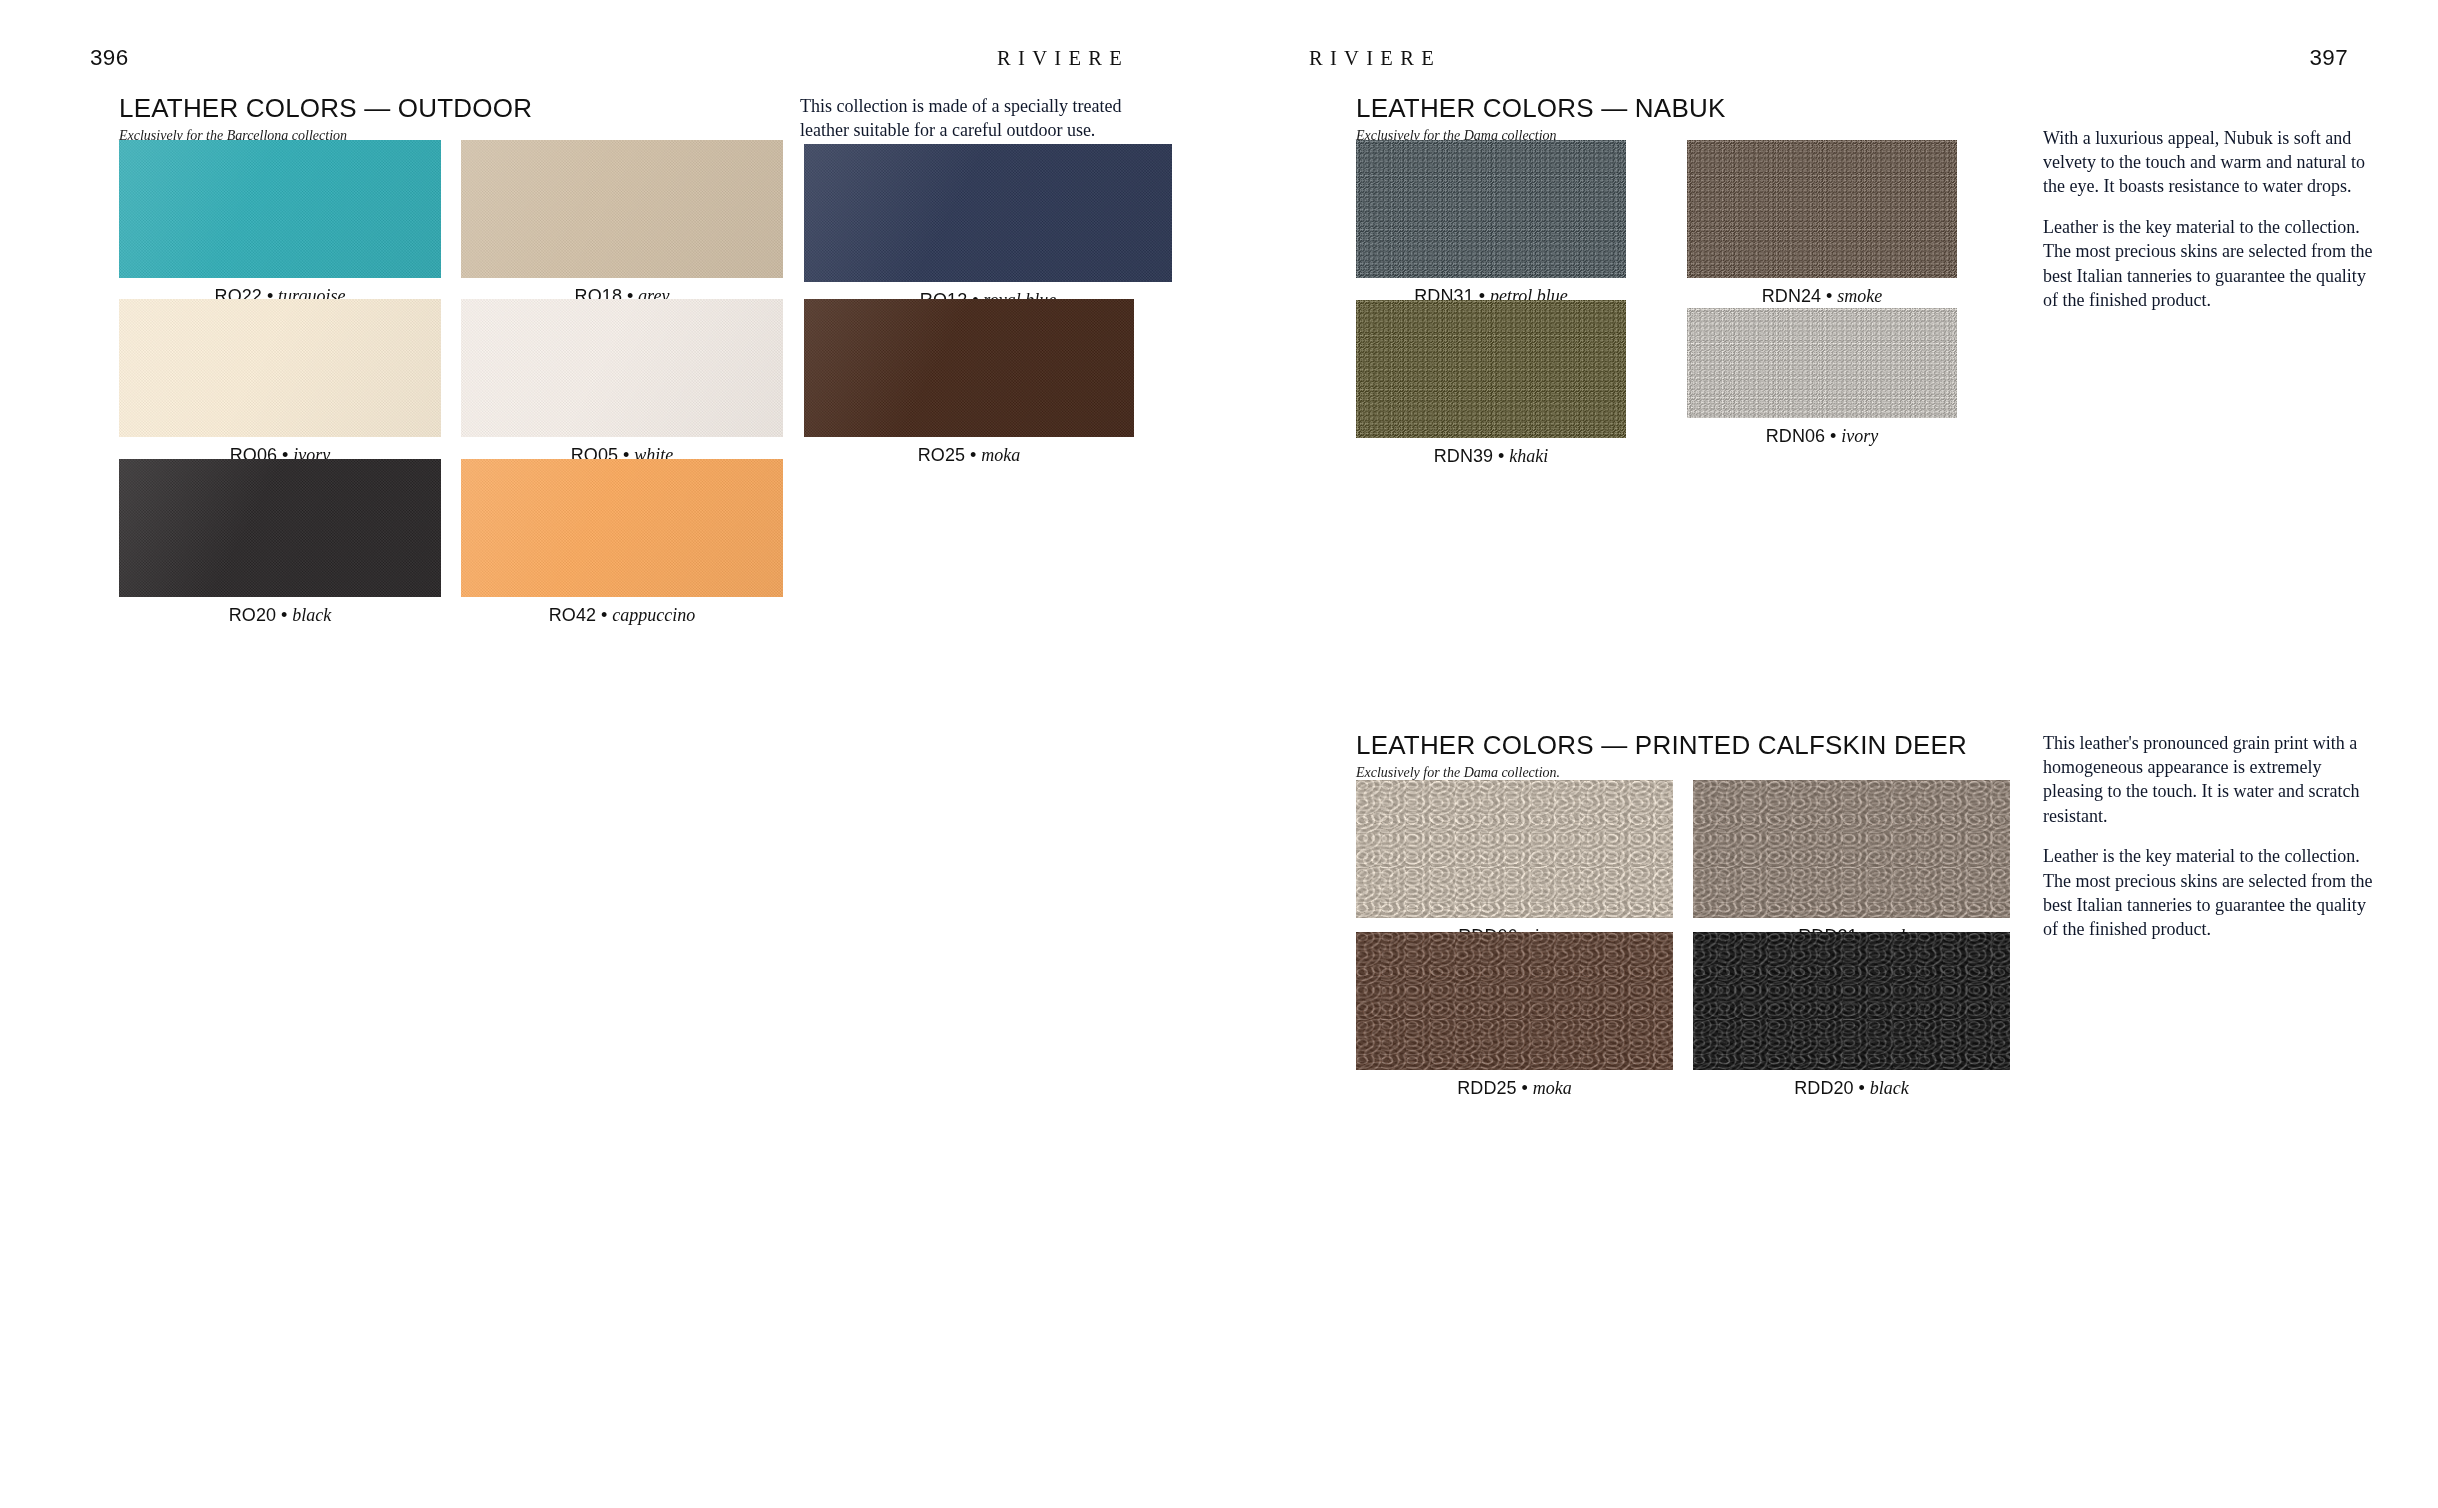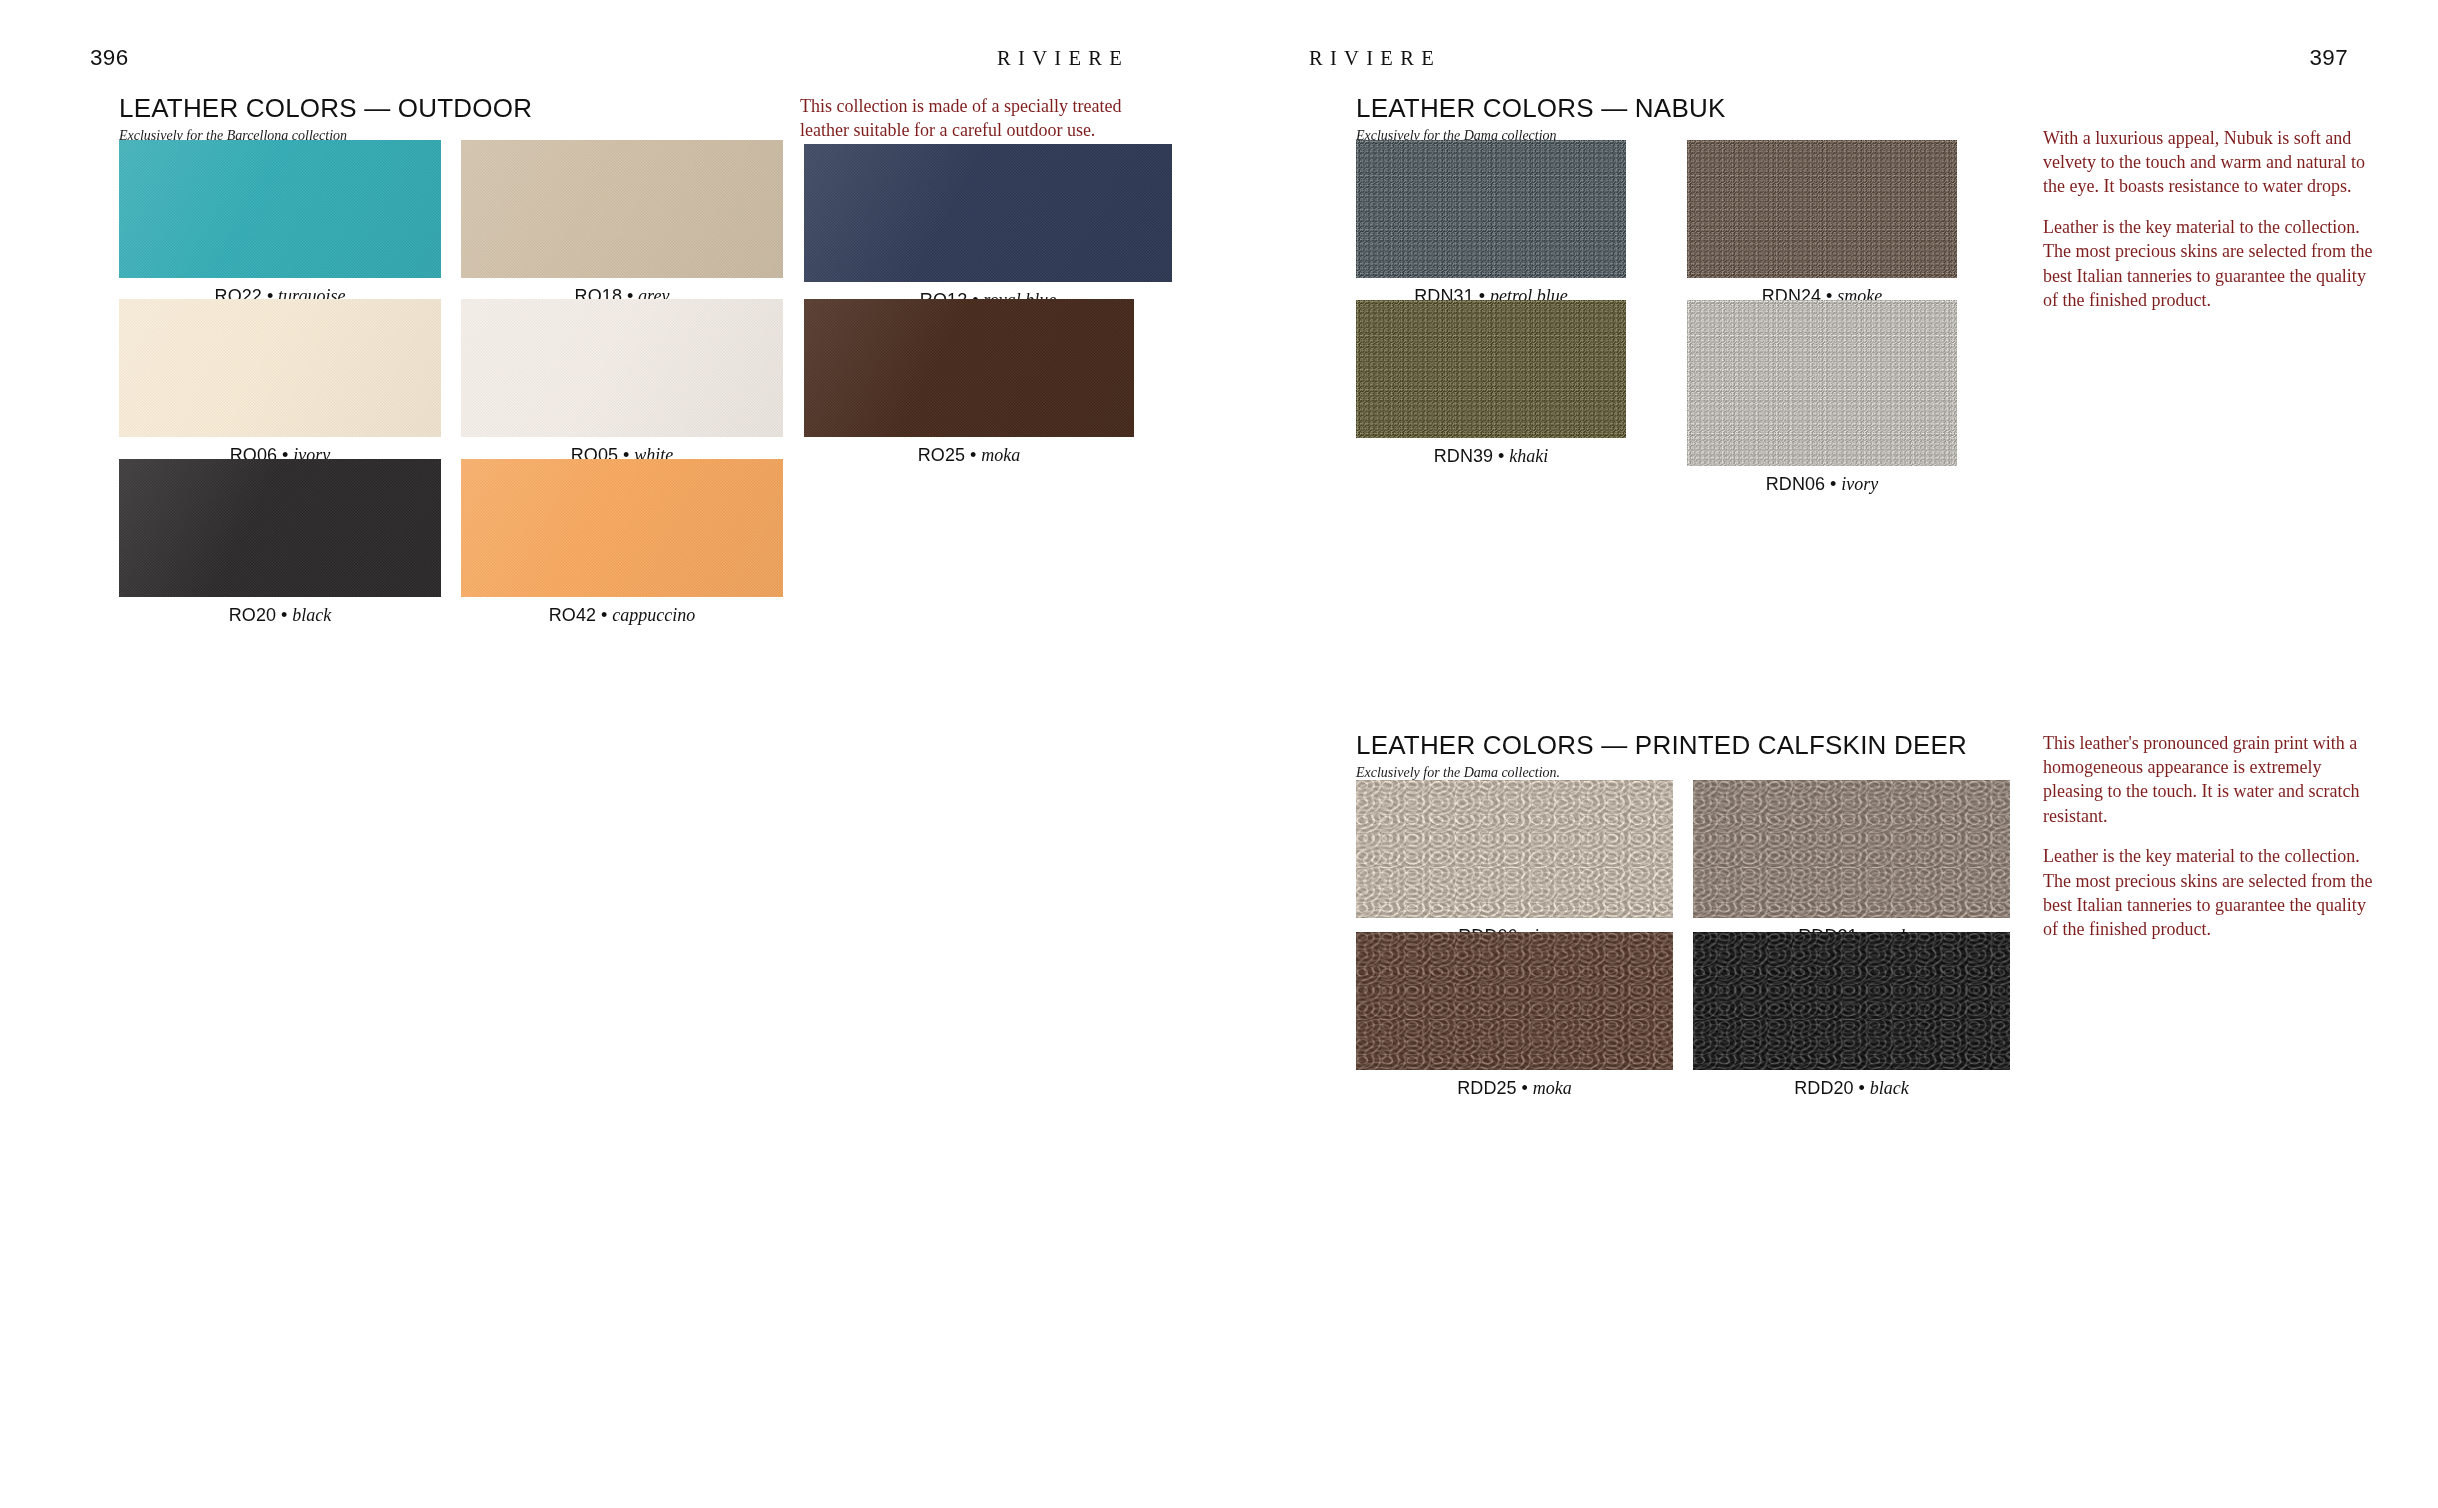--- a/index.html
+++ b/index.html
@@ -72,21 +72,21 @@
     margin-top: 4.9px;
     white-space: nowrap;
   }
 
   
   .copy {
     position: absolute;
     font-family: "Liberation Serif", serif;
     font-size: 18px;
     line-height: 1.345;
-    color: #7f1d1d;
+    color: #0f172a;
   }
   .copy p { margin: 0; }
   .copy p + p { margin-top: 16.6px; }
 
   
   .grid { position: absolute; }
   .swatch-cell { position: absolute; }
 
   .swatch {
     width: 100%;
@@ -293,21 +293,21 @@
 
       <div class="swatch-cell" style="left:137px; top:300px; width:270px; height:138px;">
         <div class="swatch" style="background: rgb(97, 90, 38);">
           <div class="tex nubuk"></div>
         </div>
         <div class="caption">
           <span class="code">RDN39</span><span class="dot">•</span><span class="nm">khaki</span>
         </div>
       </div>
 
-      <div class="swatch-cell" style="left:468px; top:300px; width:270px; height:166px;">
+      <div class="swatch-cell" style="left:468px; top:308px; width:270px; height:110px;">
         <div class="swatch" style="background: rgb(234, 229, 221);">
           <div class="tex nubuk"></div>
         </div>
         <div class="caption">
           <span class="code">RDN06</span><span class="dot">•</span><span class="nm">ivory</span>
         </div>
       </div>
 
     </div>
 

